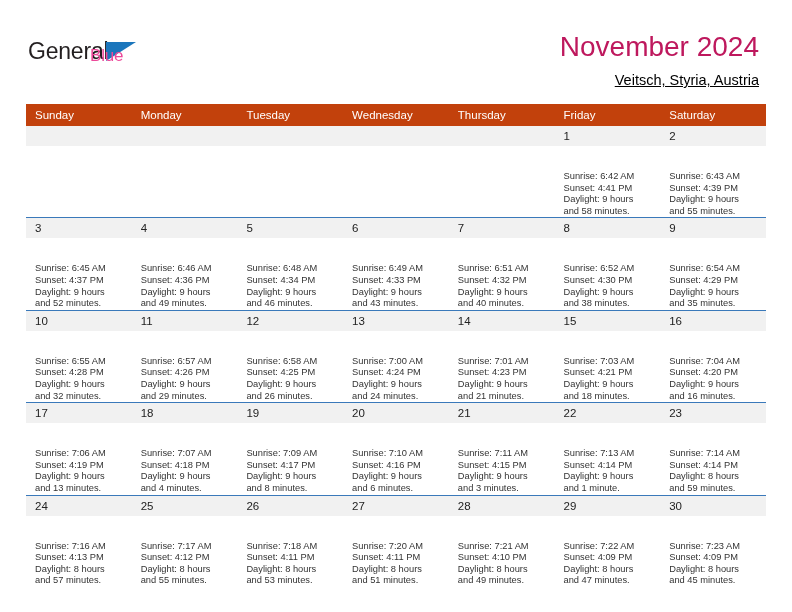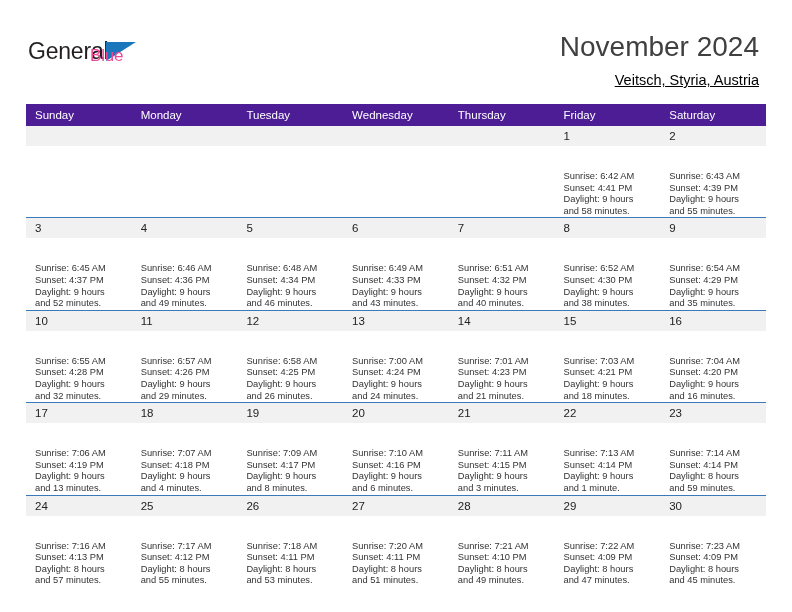--- a/index.html
+++ b/index.html
@@ -67,21 +67,21 @@
   }
 
   .title-block {
     position: absolute;
     right: 33px;
     top: 30px;
     text-align: right;
   }
   .cal-title {
     font-size: 28px;
-    color: #404040;
+    color: #be185d;
     line-height: 34px;
     white-space: nowrap;
   }
   .cal-subtitle {
     font-size: 14.5px;
     color: #000000;
     line-height: 20px;
     margin-top: 6px;
     white-space: nowrap;
     text-decoration: underline;
@@ -90,21 +90,21 @@
   
   .calendar {
     position: absolute;
     left: 26px;
     top: 104px;
     width: 740px;
     border-collapse: collapse;
     table-layout: fixed;
   }
   .calendar th {
-    background: #4c1d95;
+    background: #c2410c;
     color: #ffffff;
     font-size: 11.5px;
     font-weight: normal;
     text-align: left;
     padding: 5px 0 5px 9px;
     height: 12px;
     border: none;
   }
   .calendar td {
     vertical-align: top;

